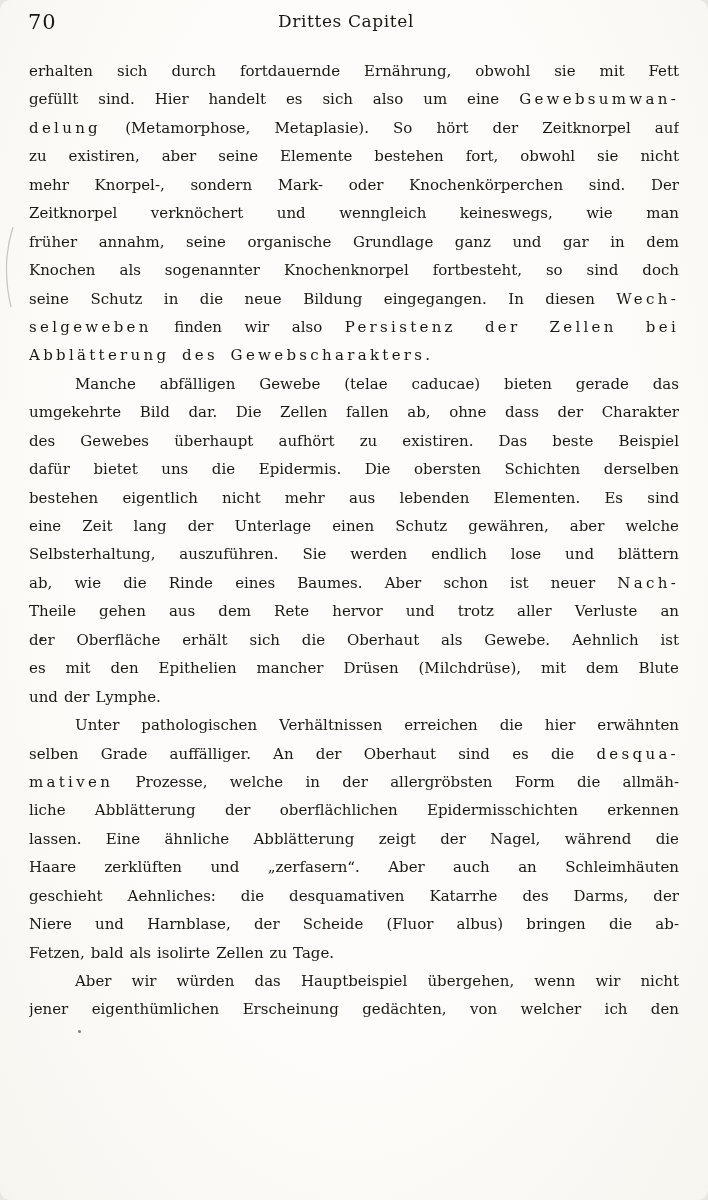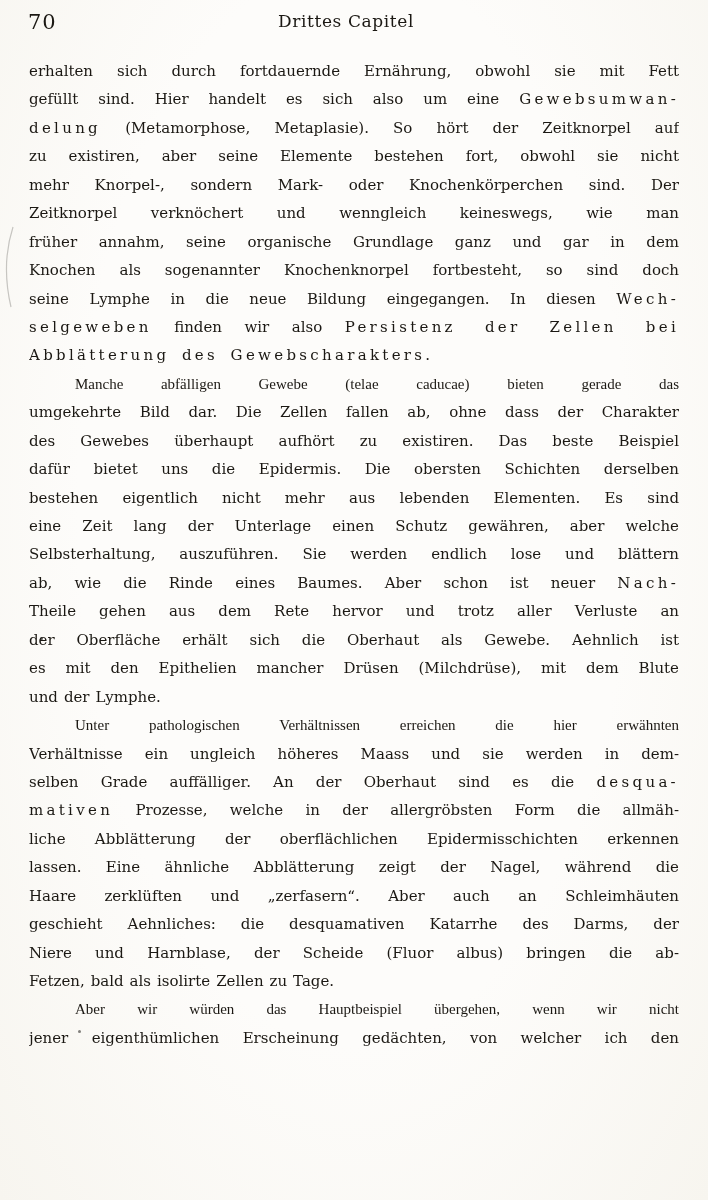--- a/index.html
+++ b/index.html
@@ -9,20 +9,21 @@
   }
   .page {
     position: relative;
     width: 708px;
     height: 1200px;
     margin: 0 auto;
     background: radial-gradient(ellipse at 50% 42%, #fdfcfa 55%, #f7f5ef 100%);
     font-family: "DejaVu Serif", "Liberation Serif", serif;
     color: #1b1813;
     overflow: hidden;
+    border-radius: 10px;
   }
   .page-number {
     position: absolute;
     left: 28px;
     top: 10px;
     font-size: 21px;
     letter-spacing: 1px;
   }
   .running-title {
     position: absolute;
@@ -41,21 +42,21 @@
   }
   .line {
     font-size: 15px;
     line-height: 28.45px;
     height: 28.45px;
     text-align: justify;
     text-align-last: justify;
     overflow: hidden;
     word-spacing: 0.08em;
   }
-  .line.indent { text-indent: 46px; font-family: Liberation Serif, serif; }
+  .line.indent { text-indent: 46px; }
   .line.last {
     text-align: left;
     text-align-last: left;
   }
   .sperr {
     letter-spacing: 0.22em;
     word-spacing: 0.3em;
   }
   
   .artifact-curve {
@@ -94,37 +95,36 @@
 
   <div class="text-block">
       <div class="line"><span>erhalten sich durch fortdauernde Ernährung, obwohl sie mit Fett</span></div>
       <div class="line"><span>gefüllt sind. Hier handelt es sich also um eine </span><span class="sperr">Gewebsumwan-</span></div>
       <div class="line"><span class="sperr">delung</span><span> (Metamorphose, Metaplasie). So hört der Zeitknorpel auf</span></div>
       <div class="line"><span>zu existiren, aber seine Elemente bestehen fort, obwohl sie nicht</span></div>
       <div class="line"><span>mehr Knorpel-, sondern Mark- oder Knochenkörperchen sind. Der</span></div>
       <div class="line"><span>Zeitknorpel verknöchert und wenngleich keineswegs, wie man</span></div>
       <div class="line"><span>früher annahm, seine organische Grundlage ganz und gar in dem</span></div>
       <div class="line"><span>Knochen als sogenannter Knochenknorpel fortbesteht, so sind doch</span></div>
-      <div class="line"><span>seine Lymphe in die neue Bildung eingegangen. In diesen </span><span class="sperr">Wech-</span></div>
+      <div class="line"><span>seine Schutz in die neue Bildung eingegangen. In diesen </span><span class="sperr">Wech-</span></div>
       <div class="line"><span class="sperr">selgeweben</span><span> finden wir also </span><span class="sperr">Persistenz der Zellen bei</span></div>
       <div class="line last"><span class="sperr">Abblätterung des Gewebscharakters.</span></div>
       <div class="line indent"><span>Manche abfälligen Gewebe (telae caducae) bieten gerade das</span></div>
       <div class="line"><span>umgekehrte Bild dar. Die Zellen fallen ab, ohne dass der Charakter</span></div>
       <div class="line"><span>des Gewebes überhaupt aufhört zu existiren. Das beste Beispiel</span></div>
       <div class="line"><span>dafür bietet uns die Epidermis. Die obersten Schichten derselben</span></div>
       <div class="line"><span>bestehen eigentlich nicht mehr aus lebenden Elementen. Es sind</span></div>
       <div class="line"><span>eine Zeit lang der Unterlage einen Schutz gewähren, aber welche</span></div>
       <div class="line"><span>Selbsterhaltung, auszuführen. Sie werden endlich lose und blättern</span></div>
       <div class="line"><span>ab, wie die Rinde eines Baumes. Aber schon ist neuer </span><span class="sperr">Nach-</span></div>
       <div class="line"><span>Theile gehen aus dem Rete hervor und trotz aller Verluste an</span></div>
       <div class="line"><span>der Oberfläche erhält sich die Oberhaut als Gewebe. Aehnlich ist</span></div>
       <div class="line"><span>es mit den Epithelien mancher Drüsen (Milchdrüse), mit dem Blute</span></div>
       <div class="line last"><span>und der Lymphe.</span></div>
       <div class="line indent"><span>Unter pathologischen Verhältnissen erreichen die hier erwähnten</span></div>
-      <div class="line"><span>Verhältnisse ein ungleich höheres Maass und sie werden in dem-</span></div>
       <div class="line"><span>selben Grade auffälliger. An der Oberhaut sind es die </span><span class="sperr">desqua-</span></div>
       <div class="line"><span class="sperr">mativen</span><span> Prozesse, welche in der allergröbsten Form die allmäh-</span></div>
       <div class="line"><span>liche Abblätterung der oberflächlichen Epidermisschichten erkennen</span></div>
       <div class="line"><span>lassen. Eine ähnliche Abblätterung zeigt der Nagel, während die</span></div>
       <div class="line"><span>Haare zerklüften und „zerfasern“. Aber auch an Schleimhäuten</span></div>
       <div class="line"><span>geschieht Aehnliches: die desquamativen Katarrhe des Darms, der</span></div>
       <div class="line"><span>Niere und Harnblase, der Scheide (Fluor albus) bringen die ab-</span></div>
       <div class="line last"><span>Fetzen, bald als isolirte Zellen zu Tage.</span></div>
       <div class="line indent"><span>Aber wir würden das Hauptbeispiel übergehen, wenn wir nicht</span></div>
       <div class="line"><span>jener eigenthümlichen Erscheinung gedächten, von welcher ich den</span></div>

